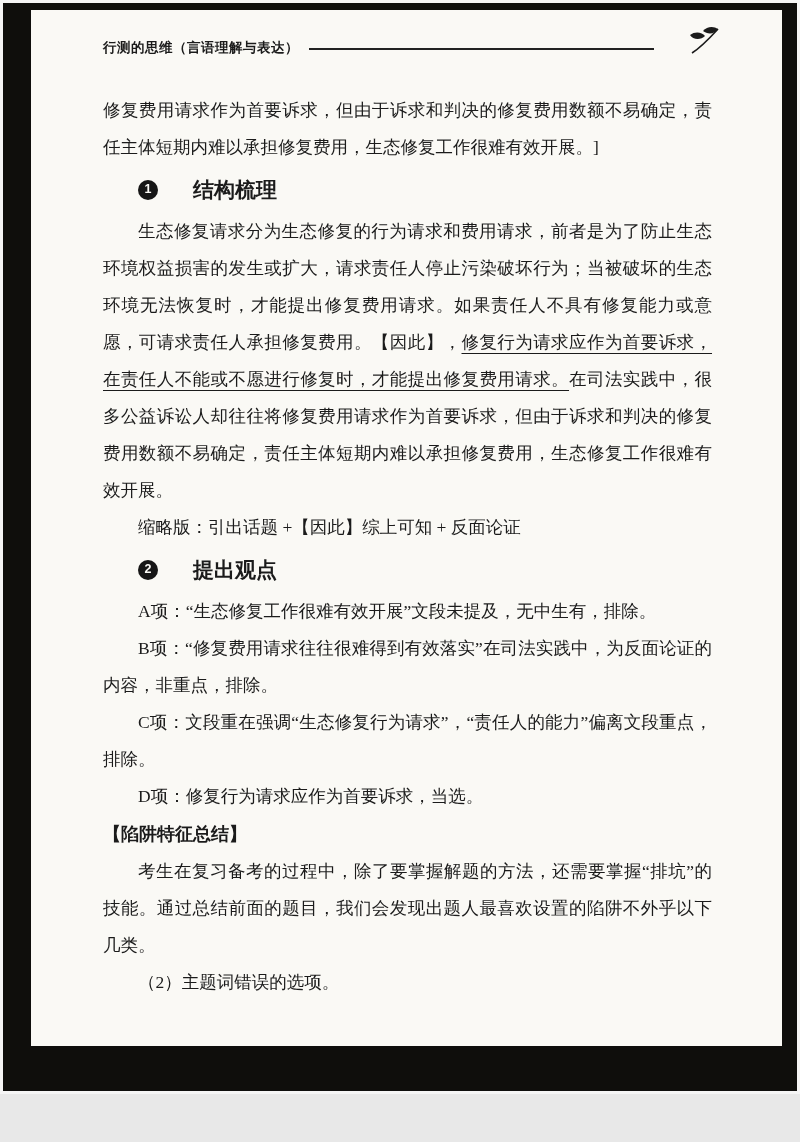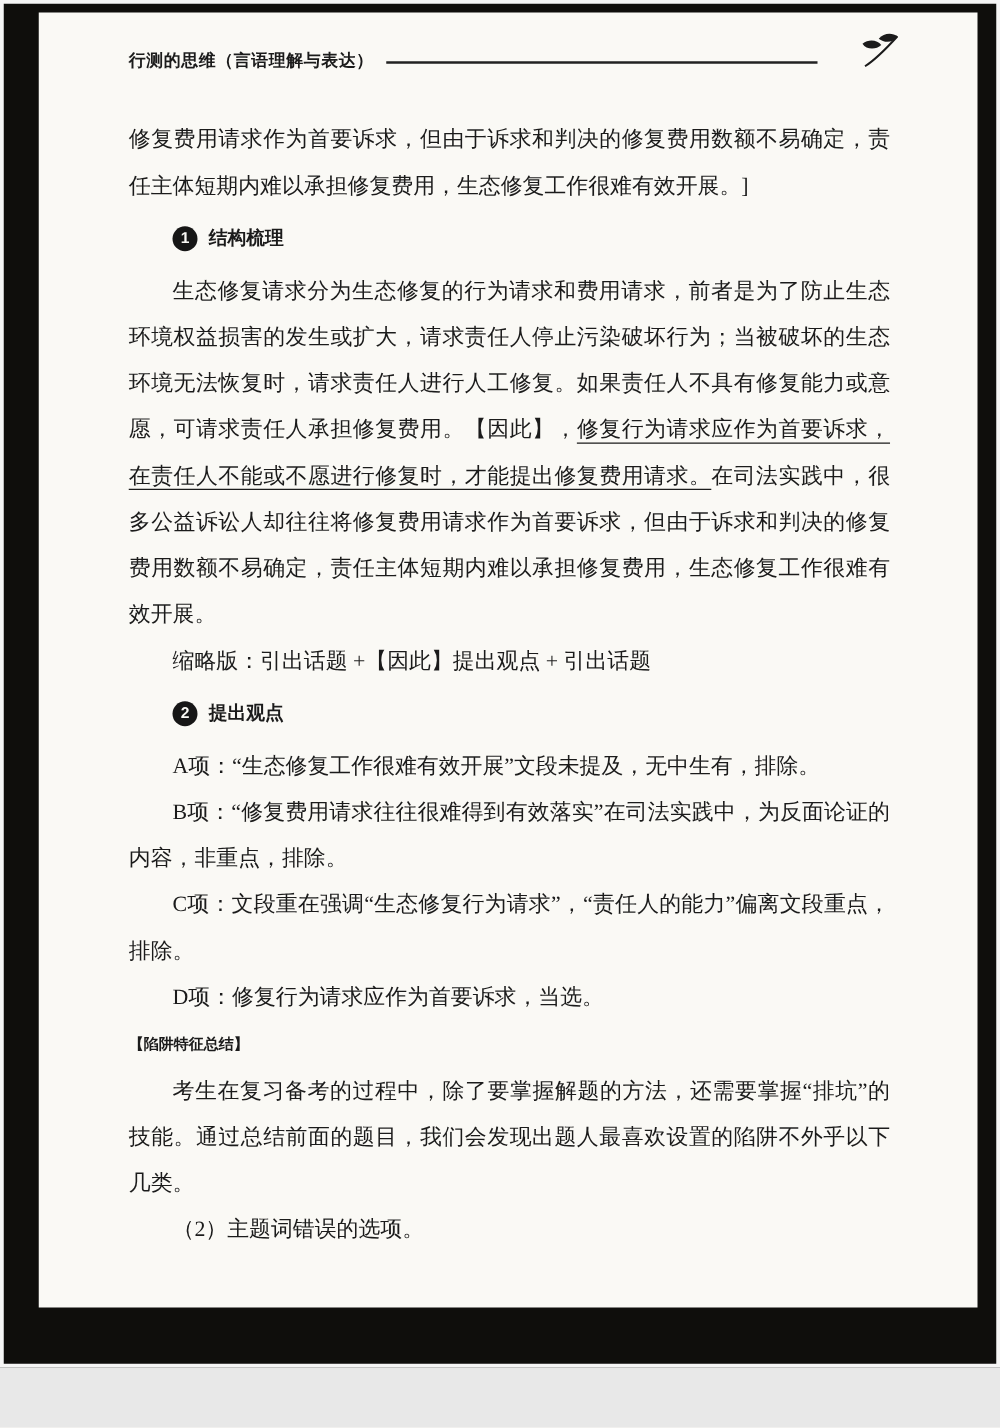--- a/index.html
+++ b/index.html
@@ -71,26 +71,27 @@
     color: #faf9f5;
     font-family: "Liberation Sans", "DejaVu Sans", sans-serif;
     font-size: 12.5px;
     font-weight: bold;
     margin-right: 9px;
     flex: 0 0 auto;
   }
   .section-title {
     font-family: "Liberation Sans", "DejaVu Sans", sans-serif;
     font-weight: bold;
-    font-size: 15px;
+    font-size: 21px;
+    margin-left: 26px;
   }
   .trap-title {
     font-family: Liberation Sans, sans-serif;
     font-weight: bold;
-    font-size: 12px;
+    font-size: 18px;
     line-height: 37px;
     margin-top: 1px;
   }
 </style>
 </head>
 <body>
 
 <div class="scan">
   <div class="page">
 
@@ -109,23 +110,23 @@
     <div class="bodytext">
 
       <p class="para noindent">修复费用请求作为首要诉求，但由于诉求和判决的修复费用数额不易确定，责任主体短期内难以承担修复费用，生态修复工作很难有效开展。]</p>
 
 
       <div class="section-heading">
         <span class="badge">1</span>
         <span class="section-title">结构梳理</span>
       </div>
 
-      <p class="para"><span>生态修复请求分为生态修复的行为请求和费用请求，前者是为了防止生态环境权益损害的发生或扩大，请求责任人停止污染破坏行为；当被破坏的生态环境无法恢复时，请求责任人进行人工修复。如果责任人不具有修复能力或意愿，可请求责任人承担修复费用。【因此】，</span><span class="underline">修复行为请求应作为首要诉求，在责任人不能或不愿进行修复时，才能提出修复费用请求。</span><span>在司法实践中，很多公益诉讼人却往往将修复费用请求作为首要诉求，但由于诉求和判决的修复费用数额不易确定，责任主体短期内难以承担修复费用，生态修复工作很难有效开展。</span></p>
+      <p class="para"><span>生态修复请求分为生态修复的行为请求和费用请求，前者是为了防止生态环境权益损害的发生或扩大，请求责任人停止污染破坏行为；当被破坏的生态环境无法恢复时，才能提出修复费用请求。如果责任人不具有修复能力或意愿，可请求责任人承担修复费用。【因此】，</span><span class="underline">修复行为请求应作为首要诉求，在责任人不能或不愿进行修复时，才能提出修复费用请求。</span><span>在司法实践中，很多公益诉讼人却往往将修复费用请求作为首要诉求，但由于诉求和判决的修复费用数额不易确定，责任主体短期内难以承担修复费用，生态修复工作很难有效开展。</span></p>
 
-      <p class="para">缩略版：引出话题 +【因此】提出观点 + 引出话题</p>
+      <p class="para">缩略版：引出话题 +【因此】综上可知 + 反面论证</p>
 
       <div class="section-heading">
         <span class="badge">2</span>
         <span class="section-title">提出观点</span>
       </div>
 
       <p class="para">A项：“生态修复工作很难有效开展”文段未提及，无中生有，排除。</p>
       <p class="para">B项：“修复费用请求往往很难得到有效落实”在司法实践中，为反面论证的内容，非重点，排除。</p>
       <p class="para">C项：文段重在强调“生态修复行为请求”，“责任人的能力”偏离文段重点，排除。</p>
       <p class="para">D项：修复行为请求应作为首要诉求，当选。</p>

